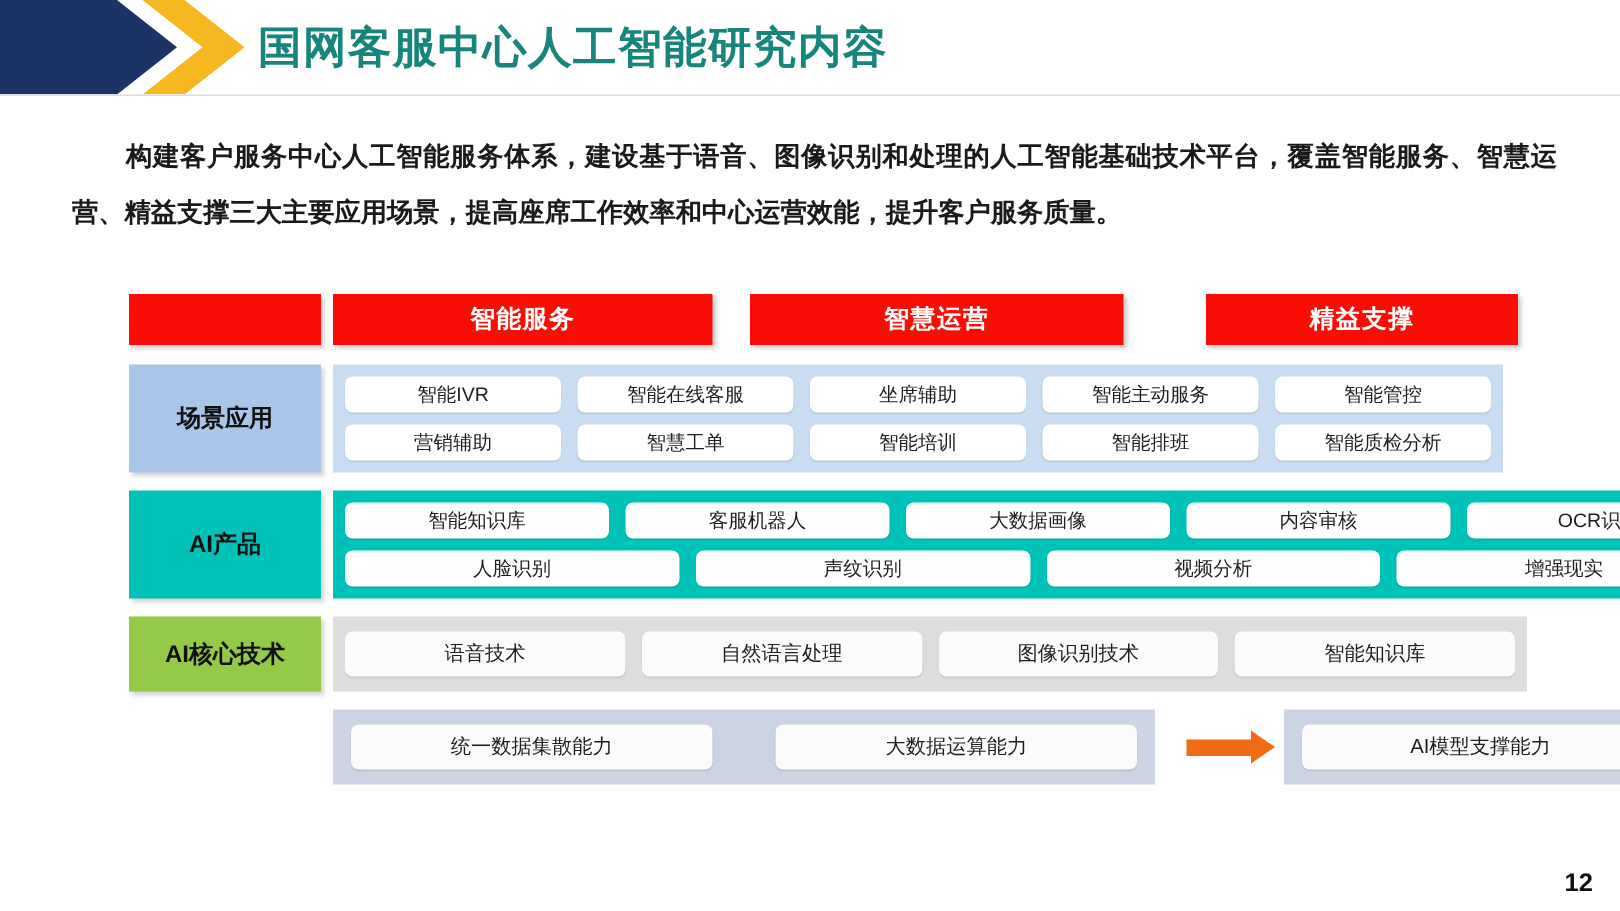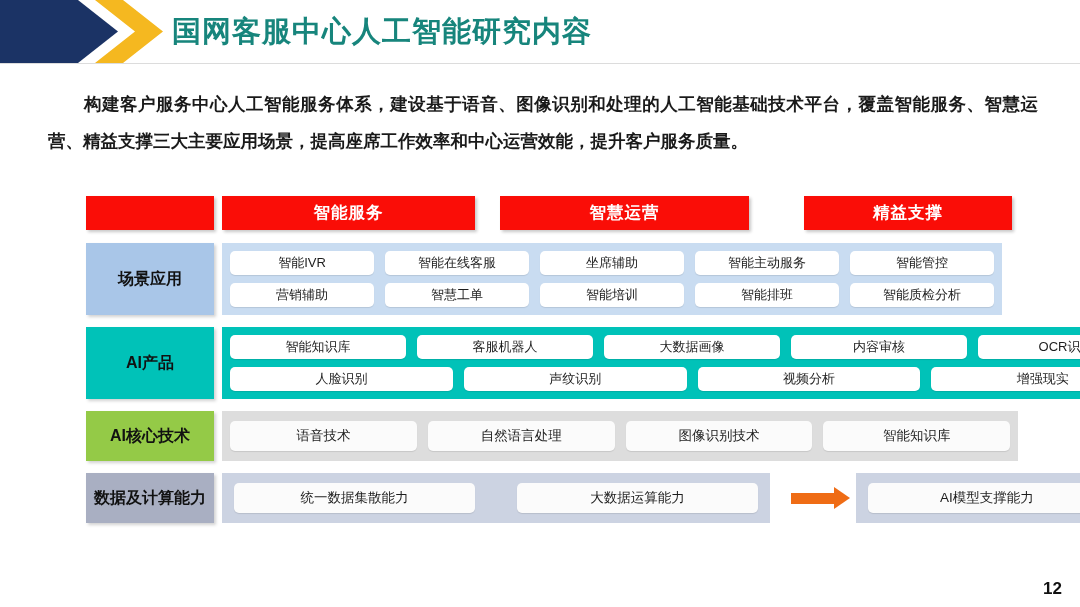--- a/index.html
+++ b/index.html
@@ -275,21 +275,20 @@
       <div class="chip-line">
         <div class="chip">语音技术</div>
         <div class="chip">自然语言处理</div>
         <div class="chip">图像识别技术</div>
         <div class="chip">智能知识库</div>
       </div>
     </div>
   </div>
 
   <div class="row" id="row-data">
-    <div class="row-label">数据及计算能力</div>
     <div class="panel-a">
       <div class="chip">统一数据集散能力</div>
       <div class="chip">大数据运算能力</div>
     </div>
     <div id="arrow-wrap">
       <div class="arrow-right"></div>
     </div>
     <div class="panel-b">
       <div class="chip">AI模型支撑能力</div>
     </div>

